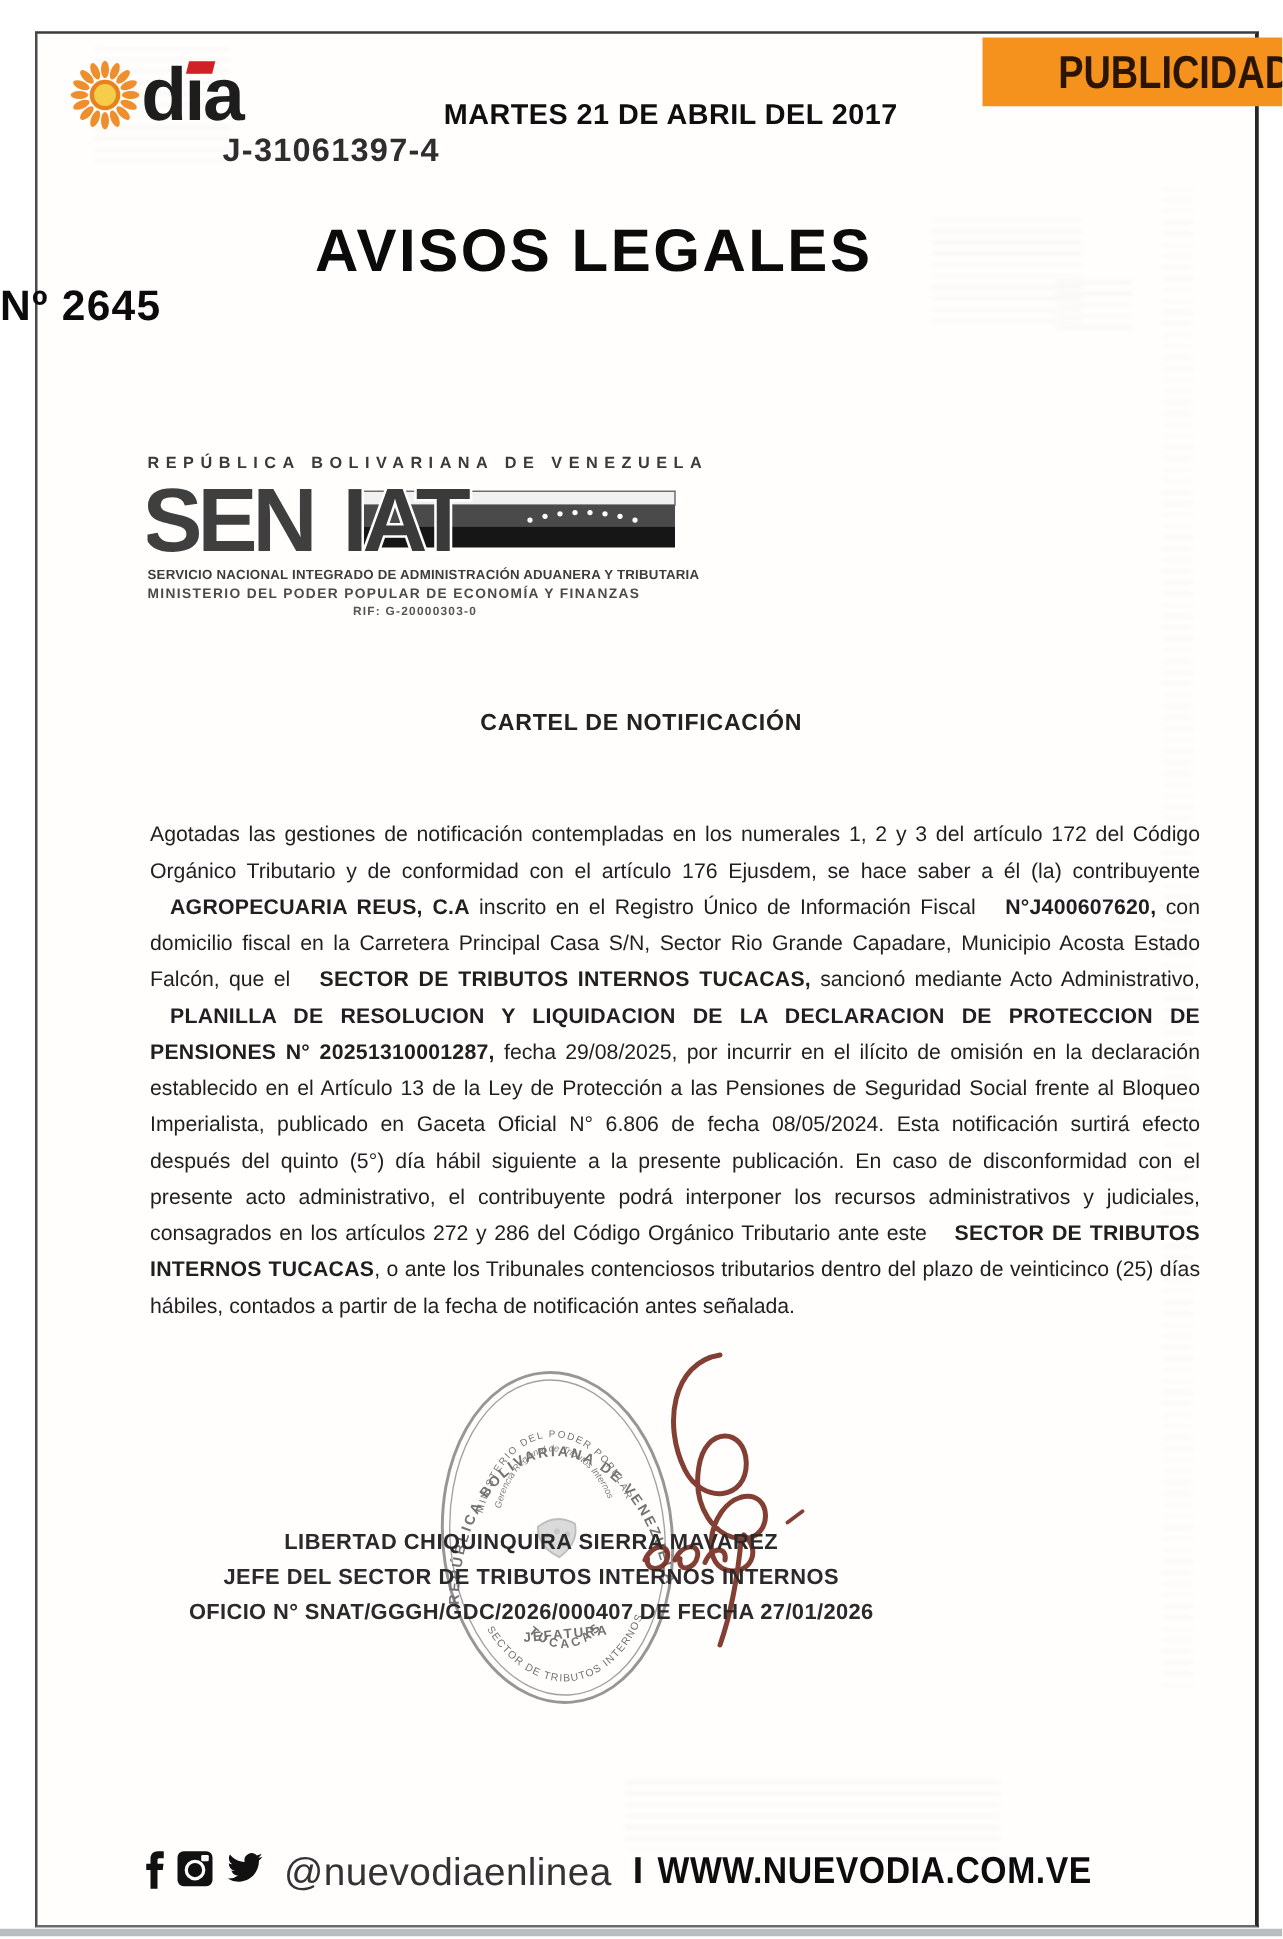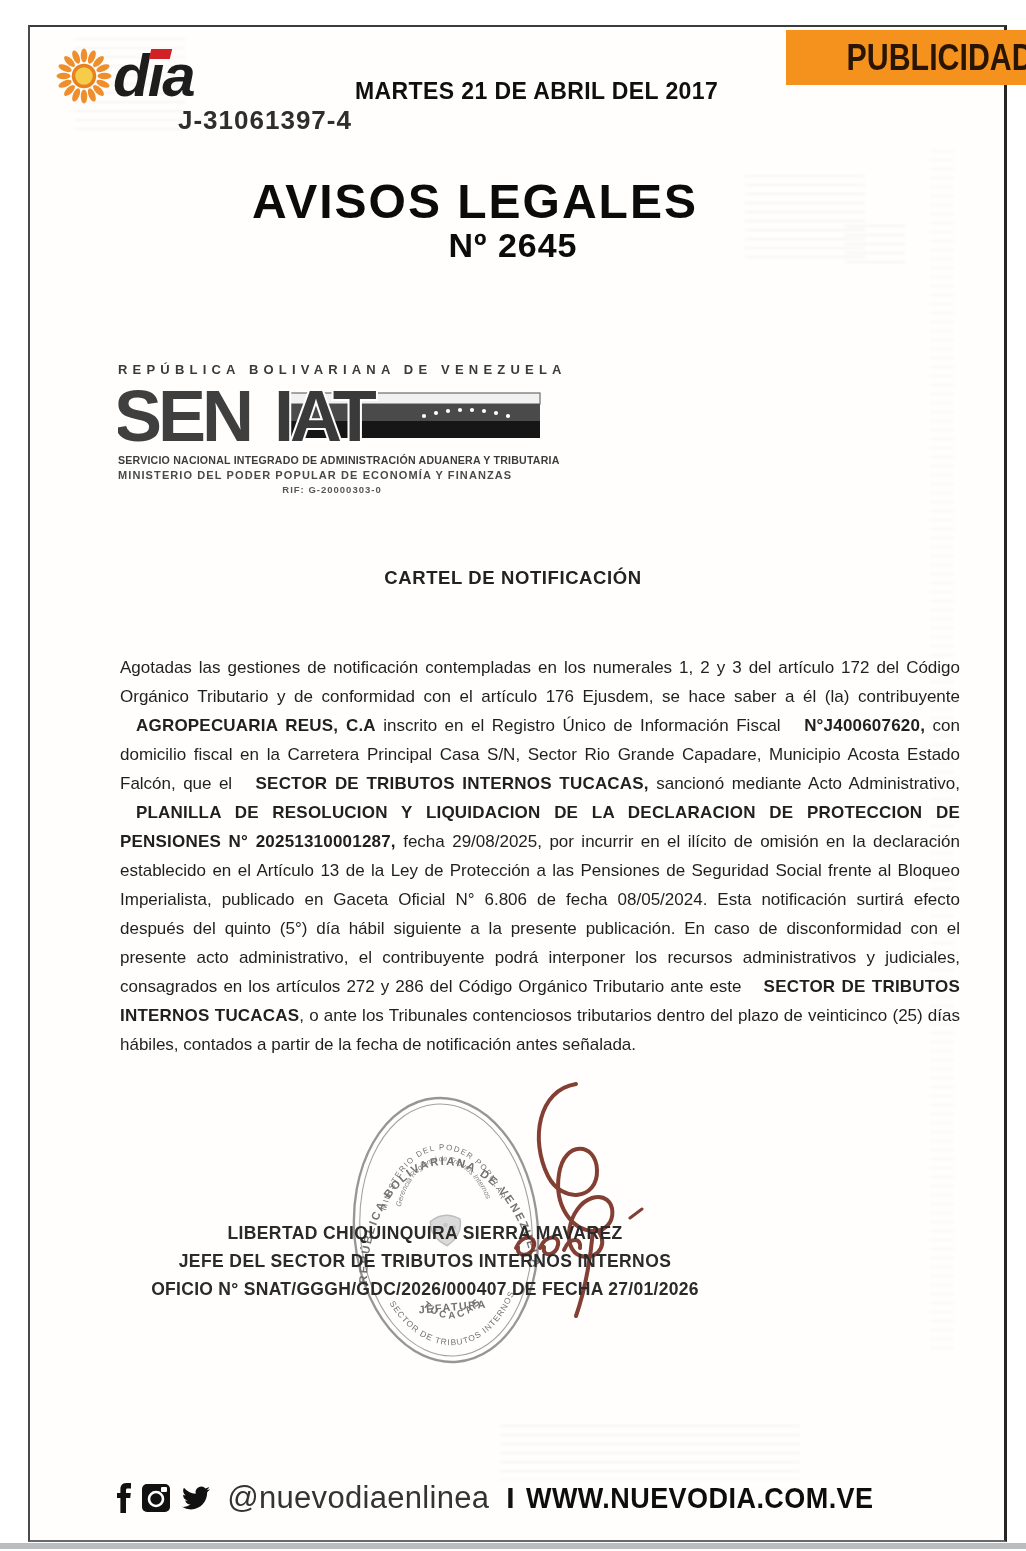--- a/index.html
+++ b/index.html
@@ -22,39 +22,39 @@
   
   .ghost{
     background:repeating-linear-gradient(180deg,#7d7d7d 0 2px,transparent 2px 9px);
     opacity:.07;filter:blur(1.5px);pointer-events:none;
   }
 
   
   #masthead-logo{left:55px;top:40px;height:72px;display:flex;align-items:center;}
   .logo-word{font-weight:800;font-size:60px;letter-spacing:-2px;line-height:1;}
   #logo-left{color:var(--orange,#F0922F);}
-  #logo-right{color:#1d1d1d;position:relative;font-style:italic;}
+  #logo-right{color:#1d1d1d;position:relative;}
   #logo-accent{position:absolute;left:37px;top:3px;width:21px;height:10px;
     background:var(--logo_red,#D22027);transform:skewX(-14deg);}
   #sun-wrap{width:56px;height:56px;margin:0 1px;}
   #registration-number{left:178px;top:105px;font-size:26px;font-weight:bold;color:#2e2e2e;letter-spacing:1px;}
   #date-line{left:355px;top:78px;font-size:23px;font-weight:bold;color:#0f0f0f;letter-spacing:.4px;}
   #publicidad-banner{
     left:786px;top:30px;width:214px;height:55px;background:var(--publicidad_bg,#F5921E);
     display:flex;align-items:center;justify-content:center;padding-left:47px;
   }
   #publicidad-banner span{
     font-weight:800;font-size:37px;color:#2a1505;letter-spacing:0;
     transform:scaleX(.82);white-space:nowrap;
   }
 
   
   #page-title{left:0;top:174px;width:950px;text-align:center;
     font-size:48px;font-weight:800;letter-spacing:2px;color:#0b0b0b;}
-  #notice-number{left:0;top:226px;width:1026px;text-align:center;
+  #notice-number{left:0;top:226px;width:1026px;
     font-size:34px;font-weight:800;letter-spacing:1px;color:#0b0b0b;}
 
   
   #seniat-block{left:118px;top:362px;width:428px;}
   #republic-line{font-size:13px;font-weight:bold;letter-spacing:5.2px;color:#3a3a3a;white-space:nowrap;}
   #seniat-logo{display:block;margin-top:2px;}
   #service-line{font-size:10.6px;font-weight:bold;color:#3c3c3c;letter-spacing:.2px;text-align:center;margin-top:3px;white-space:nowrap;}
   #ministry-line{font-size:11px;font-weight:bold;color:#4a4a4a;letter-spacing:1.1px;text-align:left;margin-top:3px;}
   #rif-line{font-size:9.5px;font-weight:bold;color:#555;letter-spacing:1px;text-align:center;margin-top:3px;}
 
@@ -70,21 +70,21 @@
   
   #official-stamp{left:328px;top:1082px;width:236px;height:296px;transform:rotate(-5deg);opacity:.88;}
   #signature-scribble{left:480px;top:1078px;width:170px;height:245px;z-index:3;}
   #signature-block{left:0;top:1219px;width:850px;text-align:center;z-index:4;}
   #signature-block div{line-height:28px;font-weight:bold;color:#2a2a2a;}
   #signer-name{font-size:17.5px;letter-spacing:.4px;}
   #signer-title{font-size:17.5px;letter-spacing:.4px;}
   #office-reference{font-size:17.5px;letter-spacing:.3px;}
 
   
-  #footer{left:0;top:1480px;width:1026px;display:flex;align-items:center;justify-content:center;gap:9px;}
+  #footer{left:0;top:1480px;width:1026px;display:flex;align-items:flex-start;justify-content:center;gap:9px;}
   .social-icon{display:block;}
   #social-handle{font-size:31px;color:#333;letter-spacing:.3px;margin-left:6px;}
   #footer-separator{font-size:30px;font-weight:800;color:#111;margin:0 2px 0 8px;}
   #website-url{font-size:30px;font-weight:800;color:#0d0d0d;transform:scaleX(.9);transform-origin:left center;letter-spacing:.5px;white-space:nowrap;}
 
   .stamp-text{fill:#5f5f5f;font-family:"Liberation Sans",sans-serif;}
 </style>
 </head>
 <body>
 

